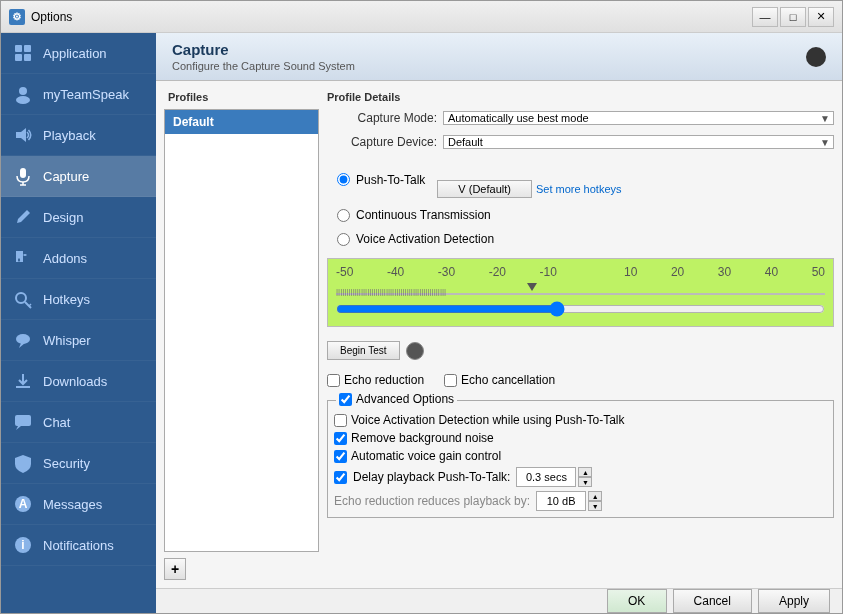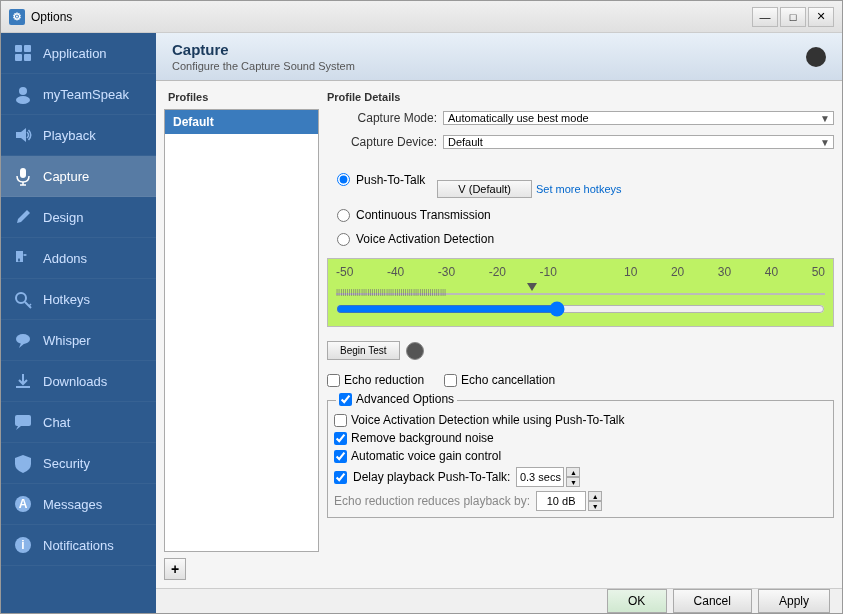--- a/index.html
+++ b/index.html
@@ -336,21 +336,21 @@
                 <label for="adv2">Remove background noise</label>
               </div>
               <div style="display:flex;align-items:center;gap:4px;">
                 <input type="checkbox" id="adv3" checked="" style="">
                 <label for="adv3">Automatic voice gain control</label>
               </div>
               <div style="display:flex;align-items:center;gap:6px;">
                 <input type="checkbox" id="adv4" checked="" style="">
                 <label for="adv4">Delay playback Push-To-Talk:</label>
                 <div class="spin-input">
-                  <input type="text" value="0.3 secs" style="width: 48px; height: 20px; border: 1px solid rgb(170, 170, 170); font-size: 11px; text-align: center;">
+                  <input type="text" value="0.3 secs" style="width: 60px; height: 20px; border: 1px solid rgb(170, 170, 170); font-size: 11px; text-align: center;">
                   <div class="spin-btns">
                     <button class="spin-btn">▲</button>
                     <button class="spin-btn">▼</button>
                   </div>
                 </div>
               </div>
               <div style="display:flex;align-items:center;gap:6px;color:#888;">
                 <span>Echo reduction reduces playback by:</span>
                 <div class="spin-input">
                   <input type="text" value="10 dB" style="width: 50px; height: 20px; border: 1px solid rgb(170, 170, 170); font-size: 11px; text-align: center;">

